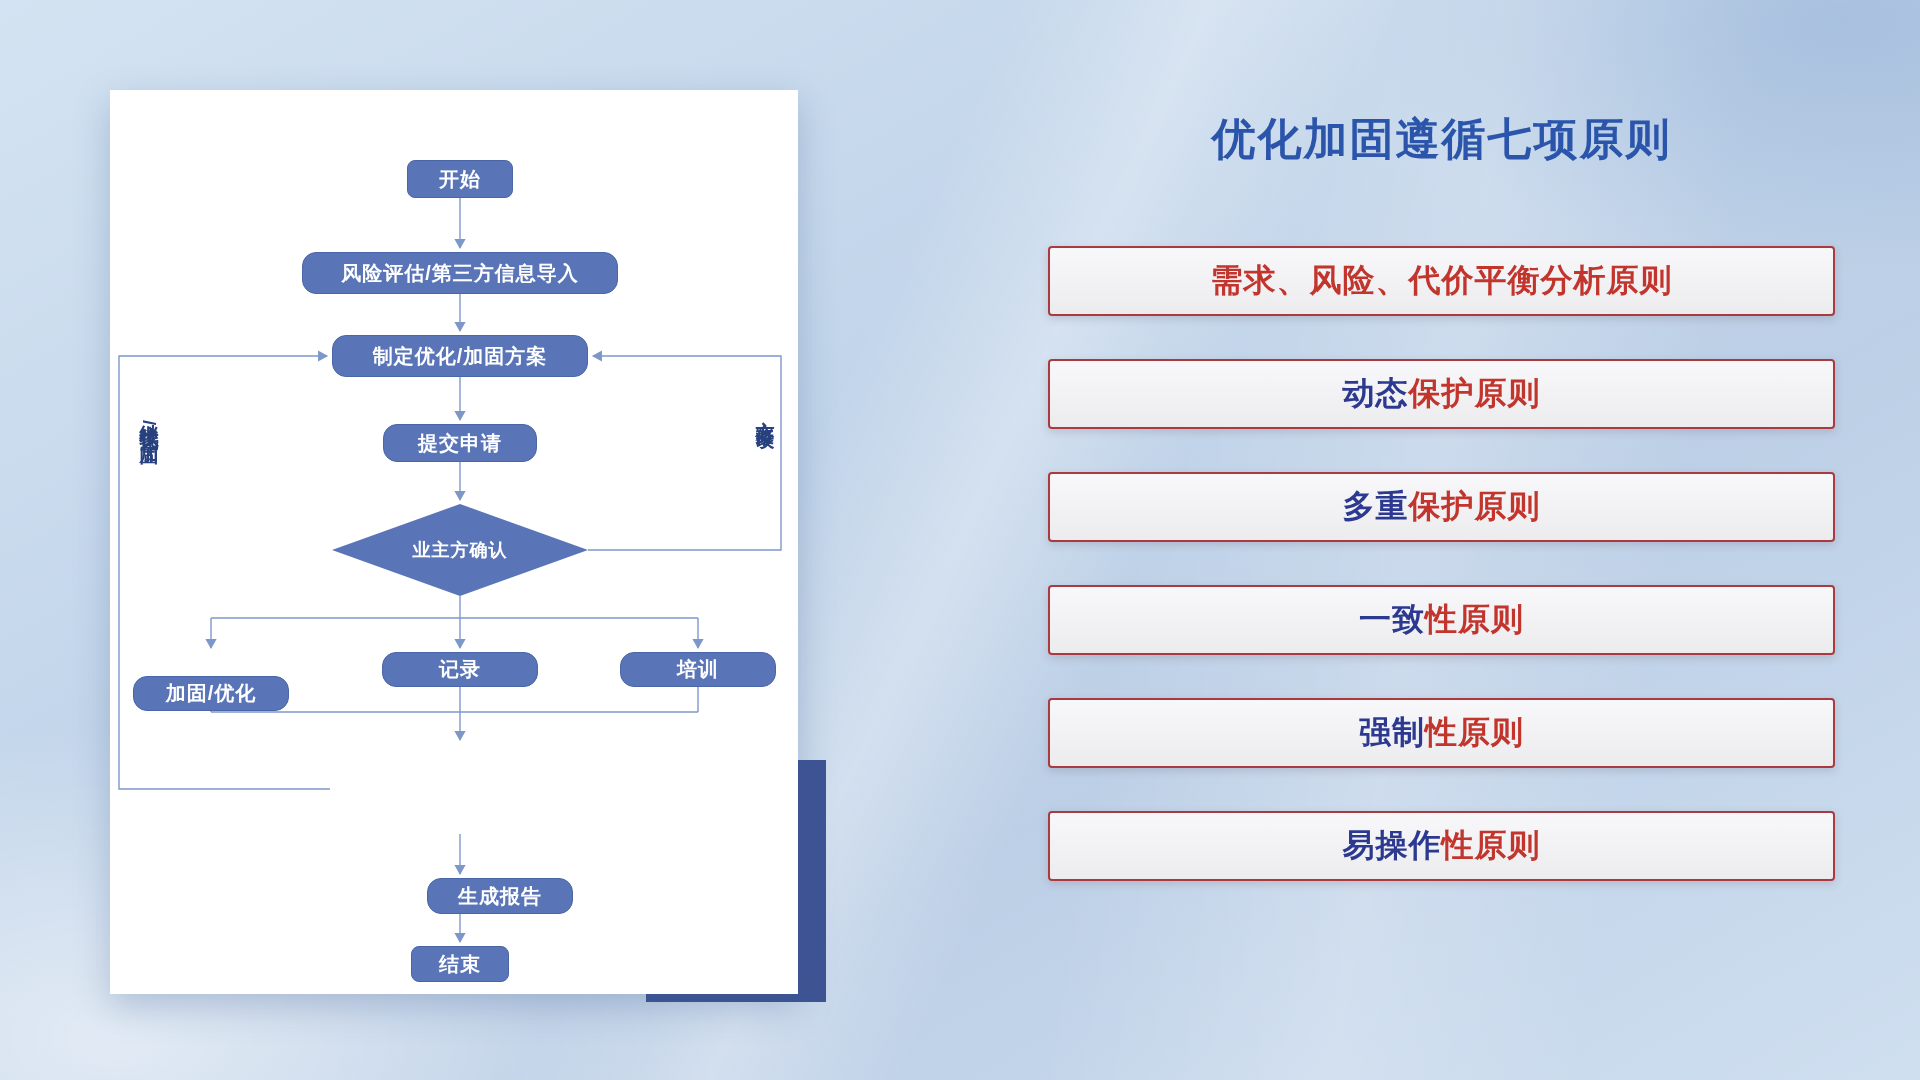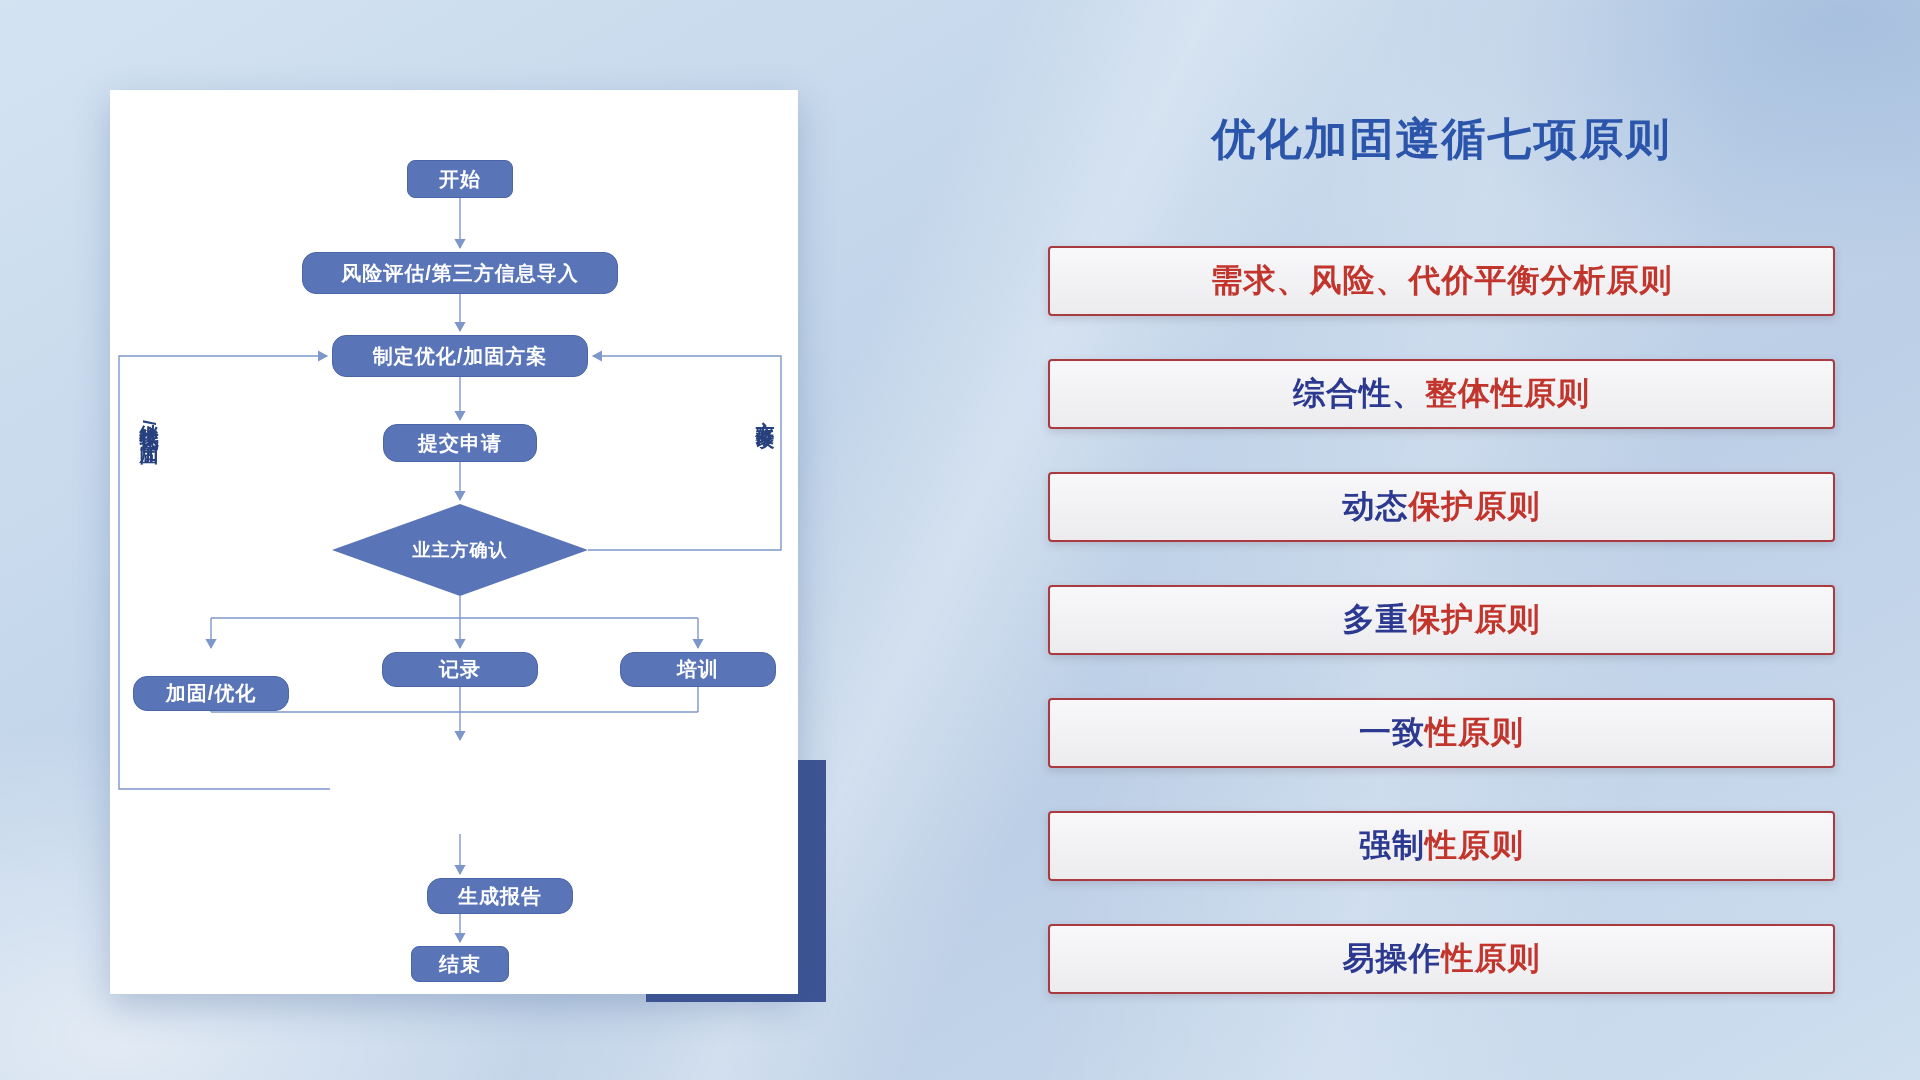--- a/index.html
+++ b/index.html
@@ -142,24 +142,20 @@
 
 </div>
 
 <h1 class="panel-title">优化加固遵循七项原则</h1>
 
 <div class="principles">
     <div class="principle">
       <span class="seg-red">需求、风险、代价平衡分析原则</span>
     </div>
     <div class="principle">
-      <span class="seg-blue">综合性、</span>
-      <span class="seg-red">整体性原则</span>
-    </div>
-    <div class="principle">
       <span class="seg-blue">动态</span>
       <span class="seg-red">保护原则</span>
     </div>
     <div class="principle">
       <span class="seg-blue">多重</span>
       <span class="seg-red">保护原则</span>
     </div>
     <div class="principle">
       <span class="seg-blue">一致</span>
       <span class="seg-red">性原则</span>

